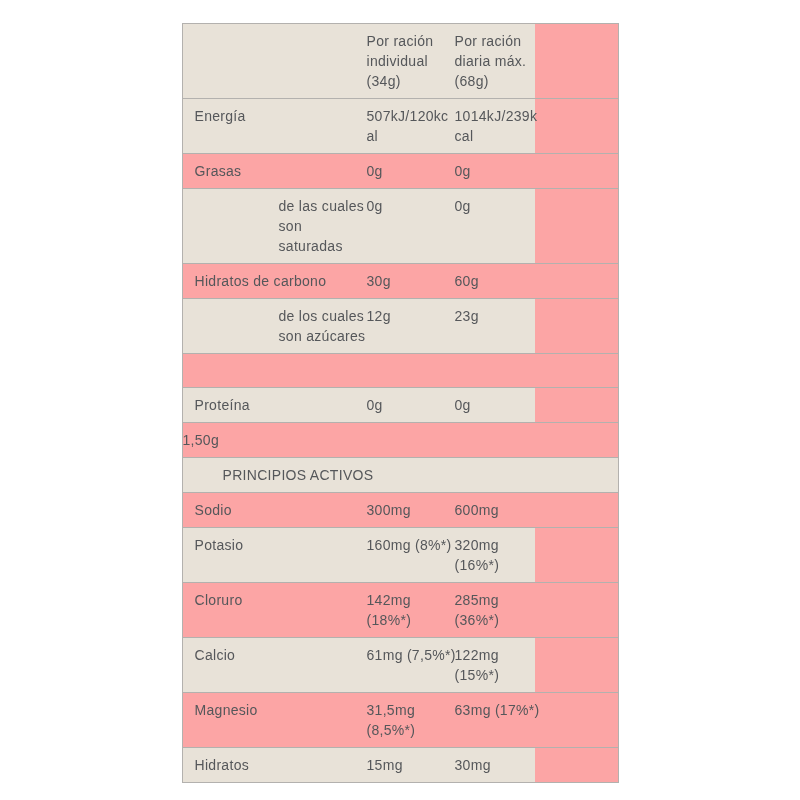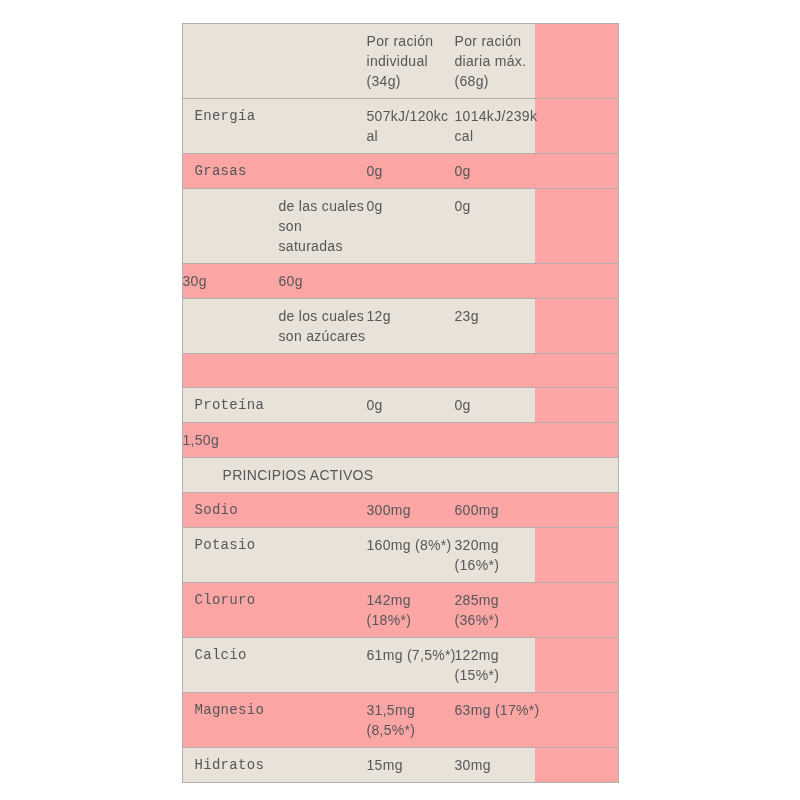--- a/index.html
+++ b/index.html
@@ -33,21 +33,21 @@
     min-height:34px;
     background:#fca5a5;
   }
   .row:last-child{ border-bottom:none; }
   .cell{
     padding:7px 0 7px 0;
     white-space:pre;
     overflow:visible;
   }
   .cell.c1{ padding-left:12px; }
-  .cell.span2{ grid-column:span 2;font-family:Liberation Mono, monospace; }
+  .cell.span2{ grid-column:span 2; }
   .cell.span-all{ grid-column:1 / -1;padding-left:40px; }
   .cell.shaded{ background:var(--shaded); }
 </style>
 </head>
 <body>
 
 <main class="page">
   <div class="ntable">
     <div class="row">
       <div class="cell c1 span2 shaded"></div>
@@ -77,20 +77,21 @@
         <div class="row">
           <div class="cell c1 shaded"></div>
           <div class="cell shaded">de las cuales
 son
 saturadas</div>
           <div class="cell shaded">0g</div>
           <div class="cell shaded">0g</div>
           <div class="cell "></div>
         </div>
         <div class="row">
+          <div class="cell c1 span2">Hidratos de carbono</div>
           <div class="cell ">30g</div>
           <div class="cell ">60g</div>
           <div class="cell "></div>
         </div>
         <div class="row">
           <div class="cell c1 shaded"></div>
           <div class="cell shaded">de los cuales
 son azúcares</div>
           <div class="cell shaded">12g</div>
           <div class="cell shaded">23g</div>

